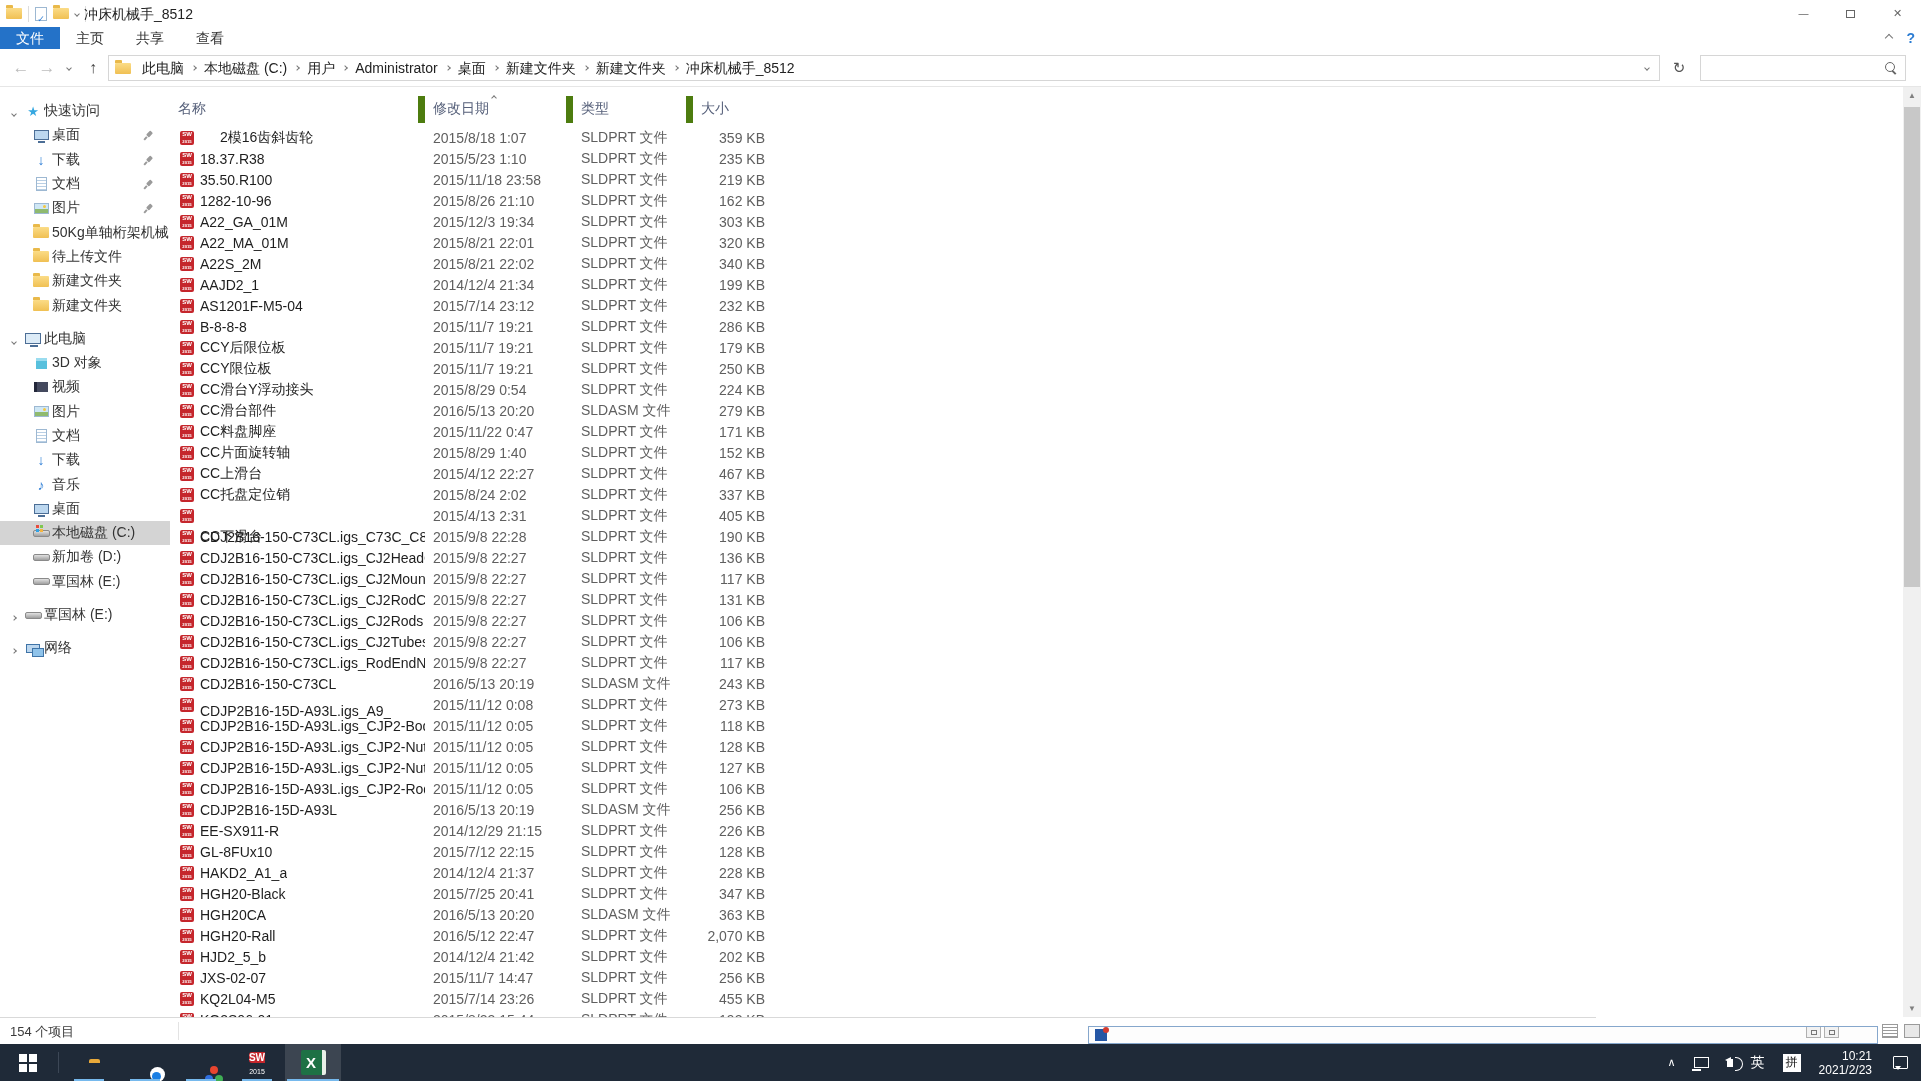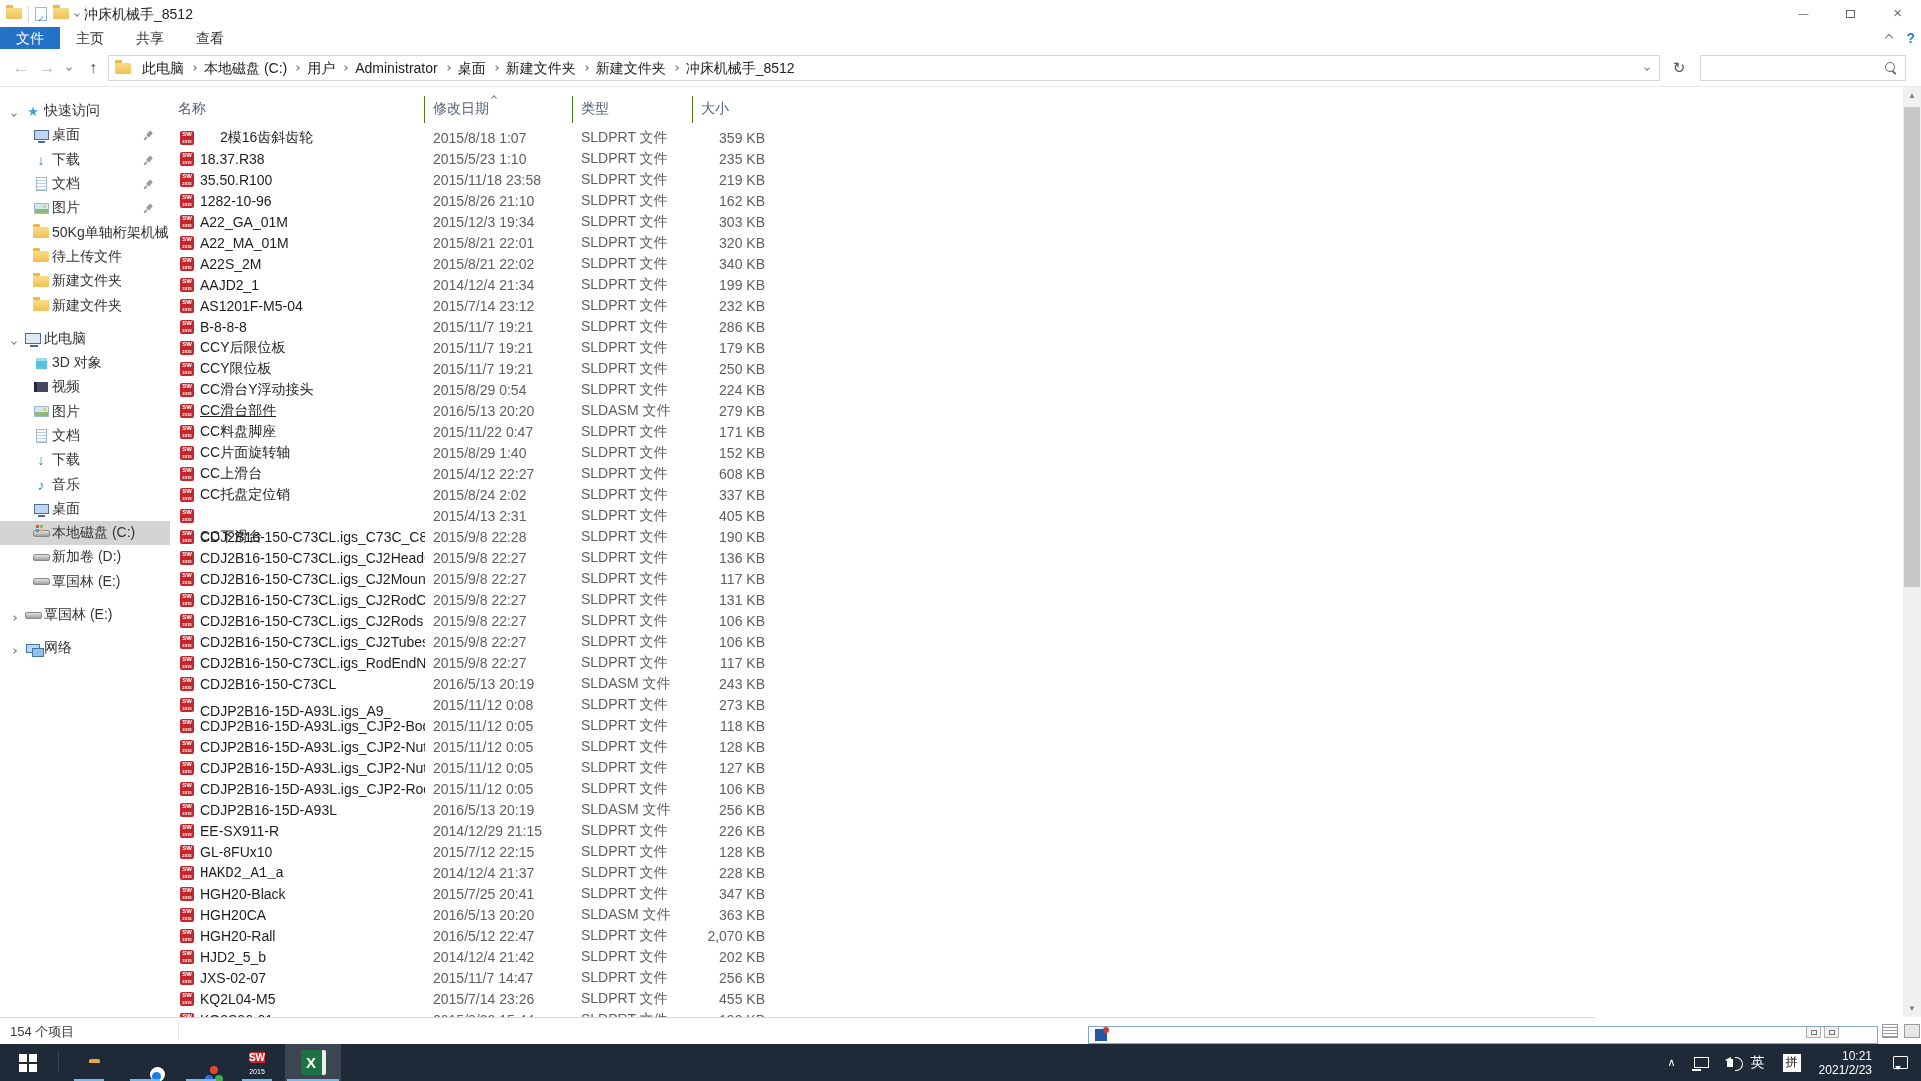--- a/index.html
+++ b/index.html
@@ -84,21 +84,21 @@
   .i-video { width:14px; height:10px; background:#44495e; border-left:3px solid #23273a; }
   .i-drive { width:17px; height:7px; background:linear-gradient(#e2e2e2,#9f9f9f); border:1px solid #8a8a8a; border-radius:2px; position:relative; }
   .i-drive.sys::after { content:""; position:absolute; left:2px; top:-6px; width:3px; height:3px; background:#e84c3d;
     box-shadow:4px 0 0 #7fc74f, 0 4px 0 #2ea3e8, 4px 4px 0 #f5b53f; }
   .i-net { width:14px; height:9px; border:1px solid #3f74a8; background:#bcd7ef; position:relative; }
   .i-net::after { content:""; position:absolute; left:5px; top:3px; width:10px; height:7px; border:1px solid #3f74a8; background:#8fc3ea; }
 
   
   #content { position:absolute; left:172px; top:0; right:18px; height:100%; }
   #list-header { position:absolute; left:0; top:9px; height:27px; right:0; display:flex; font-size:14px; color:#56607a; }
-  .hcell { border-right:1px solid #4d7c0f; padding:4px 0 0 8px; position:relative; }
+  .hcell { border-right:7px solid #4d7c0f; padding:4px 0 0 8px; position:relative; }
   .hcell.name { width:253px; padding-left:6px; }
   .hcell.date { width:148px; }
   .hcell.type { width:120px; }
   .hcell.size { width:78px; border-right:none; }
   #sort-chev { position:absolute; left:320px; top:0px; }
   #rows { position:absolute; left:0; top:40px; right:0; bottom:0; overflow:hidden; }
   .frow { height:21px; display:flex; align-items:center; font-size:14px; }
   .fcell { white-space:nowrap; overflow:hidden; }
   .fcell.name { width:253px; color:#1e1e1e; display:flex; align-items:center; }
   .fcell.date { width:148px; color:#5f5f5f; padding-left:8px; }
@@ -522,21 +522,21 @@
             <span class="sw-ico">SW<span class="yr">2015</span></span>
             <span style="overflow:hidden;white-space:nowrap;">CC滑台Y浮动接头</span>
           </span>
           <span class="fcell date">2015/8/29 0:54</span>
           <span class="fcell type">SLDPRT 文件</span>
           <span class="fcell size">224 KB</span>
         </div>
         <div class="frow">
           <span class="fcell name">
             <span class="sw-ico">SW<span class="yr">2015</span></span>
-            <span style="overflow:hidden;white-space:nowrap;text-decoration:underline;">CC滑台部件</span>
+            <span style="overflow:hidden;white-space:nowrap;">CC滑台部件</span>
           </span>
           <span class="fcell date">2016/5/13 20:20</span>
           <span class="fcell type">SLDASM 文件</span>
           <span class="fcell size">279 KB</span>
         </div>
         <div class="frow">
           <span class="fcell name">
             <span class="sw-ico">SW<span class="yr">2015</span></span>
             <span style="overflow:hidden;white-space:nowrap;text-align:right;">CC料盘脚座</span>
           </span>
@@ -553,21 +553,21 @@
           <span class="fcell type">SLDPRT 文件</span>
           <span class="fcell size">152 KB</span>
         </div>
         <div class="frow">
           <span class="fcell name">
             <span class="sw-ico">SW<span class="yr">2015</span></span>
             <span style="overflow:hidden;white-space:nowrap;">CC上滑台</span>
           </span>
           <span class="fcell date">2015/4/12 22:27</span>
           <span class="fcell type">SLDPRT 文件</span>
-          <span class="fcell size">608 KB</span>
+          <span class="fcell size">467 KB</span>
         </div>
         <div class="frow">
           <span class="fcell name">
             <span class="sw-ico">SW<span class="yr">2015</span></span>
             <span style="overflow:hidden;white-space:nowrap;">CC托盘定位销</span>
           </span>
           <span class="fcell date">2015/8/24 2:02</span>
           <span class="fcell type">SLDPRT 文件</span>
           <span class="fcell size">337 KB</span>
         </div>
@@ -720,21 +720,21 @@
             <span class="sw-ico">SW<span class="yr">2015</span></span>
             <span style="overflow:hidden;white-space:nowrap;">GL-8FUx10</span>
           </span>
           <span class="fcell date">2015/7/12 22:15</span>
           <span class="fcell type">SLDPRT 文件</span>
           <span class="fcell size">128 KB</span>
         </div>
         <div class="frow">
           <span class="fcell name">
             <span class="sw-ico">SW<span class="yr">2015</span></span>
-            <span style="overflow:hidden;white-space:nowrap;font-family:Liberation Mono, monospace;">HAKD2_A1_a</span>
+            <span style="overflow:hidden;white-space:nowrap;">HAKD2_A1_a</span>
           </span>
           <span class="fcell date">2014/12/4 21:37</span>
           <span class="fcell type">SLDPRT 文件</span>
           <span class="fcell size">228 KB</span>
         </div>
         <div class="frow">
           <span class="fcell name">
             <span class="sw-ico">SW<span class="yr">2015</span></span>
             <span style="overflow:hidden;white-space:nowrap;">HGH20-Black</span>
           </span>

